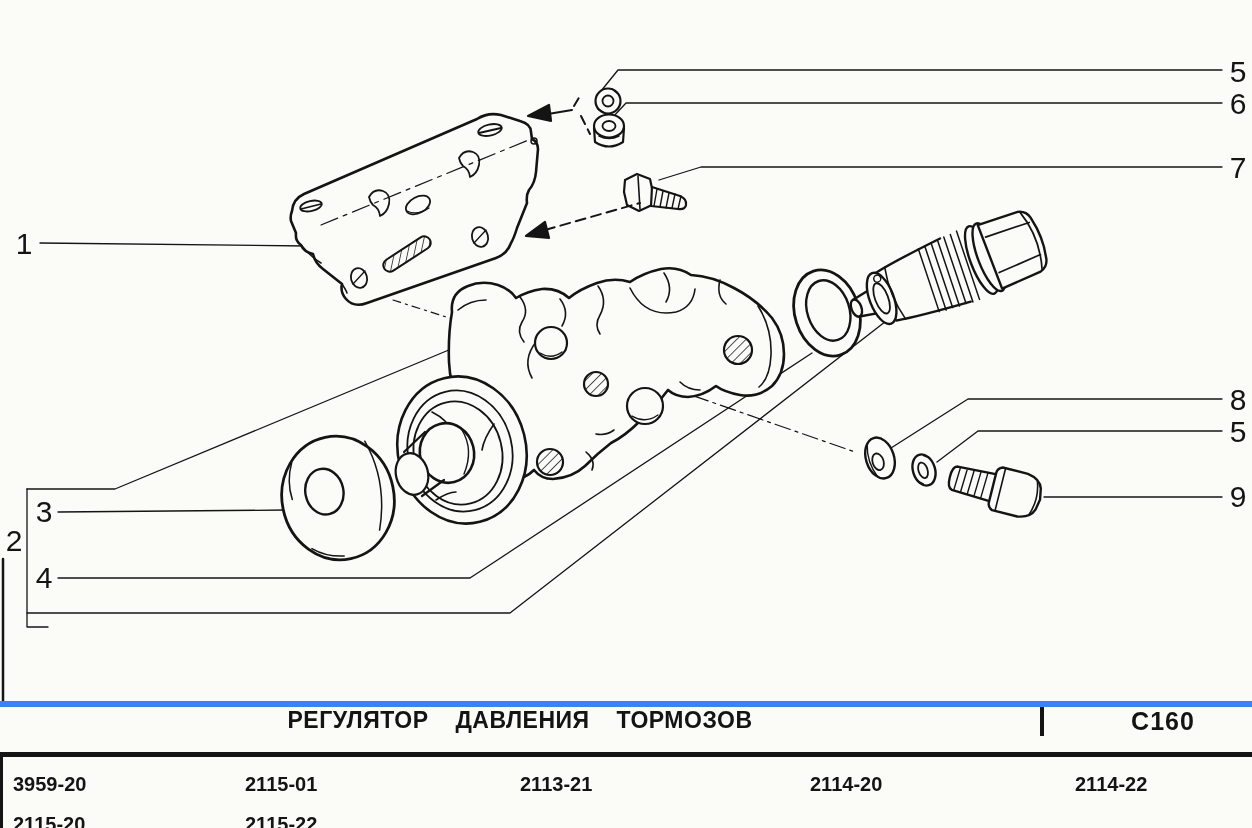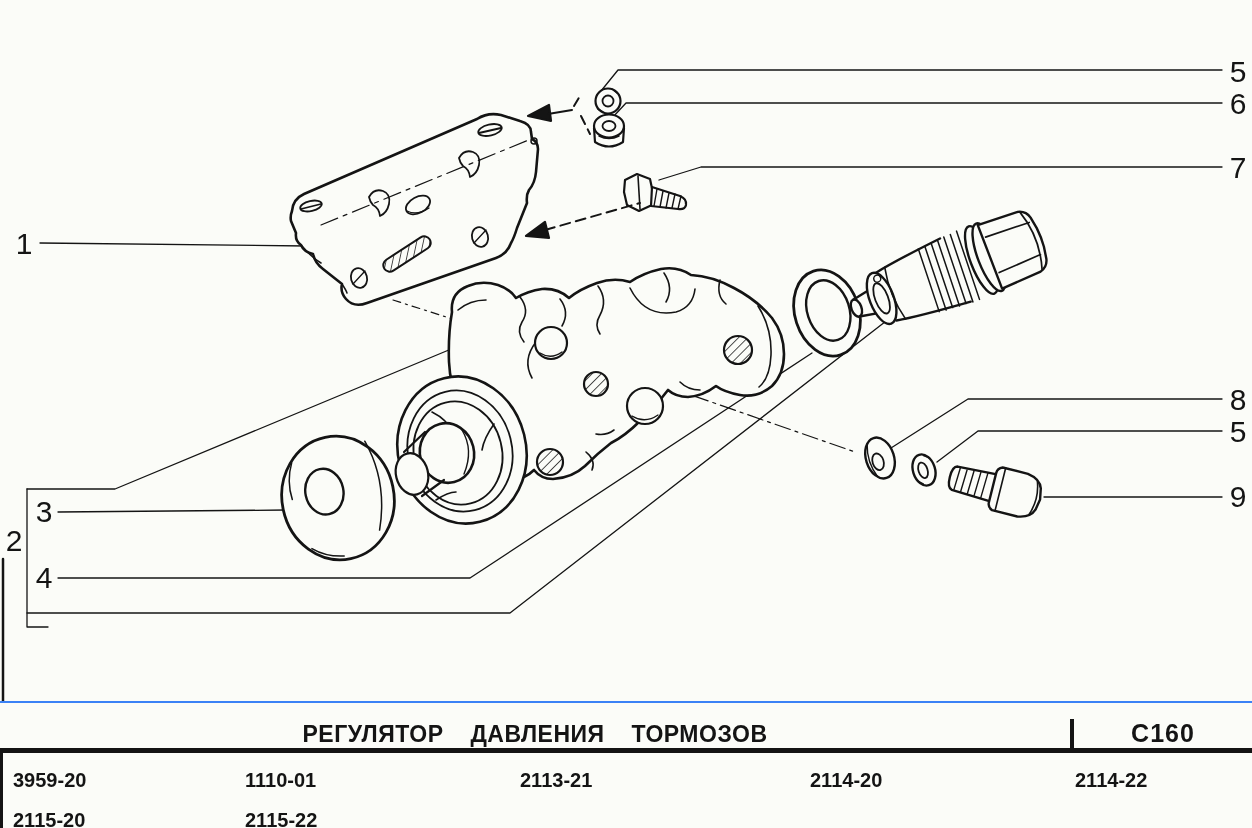--- a/index.html
+++ b/index.html
@@ -4,30 +4,30 @@
 <style>
   html,body{margin:0;padding:0;background:#e8e8e8;}
   .stage{
     position:relative;width:1252px;height:828px;background:#fbfcf8;
     font-family:"Liberation Sans",sans-serif;color:#141414;overflow:hidden;
   }
   .diagram{position:absolute;top:0;left:0;}
   .callout{font-family:"Liberation Sans",sans-serif;font-size:30px;fill:#141414;}
   .footer{position:absolute;top:701px;left:0;width:1252px;height:127px;}
   .title-row{
-    height:45px;border-top:2px solid #3b82f6;border-bottom:5px solid #141414;
-    display:flex;align-items:flex-end;
+    height:45px;border-top:6px solid #3b82f6;border-bottom:5px solid #141414;
+    display:flex;align-items:flex-start;
   }
   .title-cell{
     flex:1;display:flex;align-items:center;justify-content:center;
     font-weight:bold;font-size:23px;word-spacing:20px;letter-spacing:.5px;
   }
   .code-cell{
     width:178px;border-left:4px solid #141414;display:flex;align-items:center;
-    justify-content:center;font-weight:bold;font-size:25px;letter-spacing:1px;
+    justify-content:center;font-weight:bold;font-size:25px;letter-spacing:1px;padding-left:30px;
   }
   .models{
     height:72px;border-left:3px solid #141414;
     display:grid;grid-template-columns:232px 275px 290px 265px 1fr;
     padding:16px 0 0 10px;row-gap:7px;
     font-weight:bold;font-size:20px;line-height:22px;
   }
   .model-cell{white-space:nowrap;}
 </style>
 </head>
@@ -247,21 +247,21 @@
   </g>
 </svg>
 
   <div class="footer">
     <div class="title-row">
       <div class="title-cell">РЕГУЛЯТОР ДАВЛЕНИЯ ТОРМОЗОВ</div>
       <div class="code-cell">C160</div>
     </div>
     <div class="models">
       <div class="model-cell">3959-20</div>
-      <div class="model-cell">1110-01</div>
+      <div class="model-cell">2115-01</div>
       <div class="model-cell">2113-21</div>
       <div class="model-cell">2114-20</div>
       <div class="model-cell">2114-22</div>
       <div class="model-cell">2115-20</div>
       <div class="model-cell">2115-22</div>
     </div>
   </div>
 </div>
 
 </body></html>

